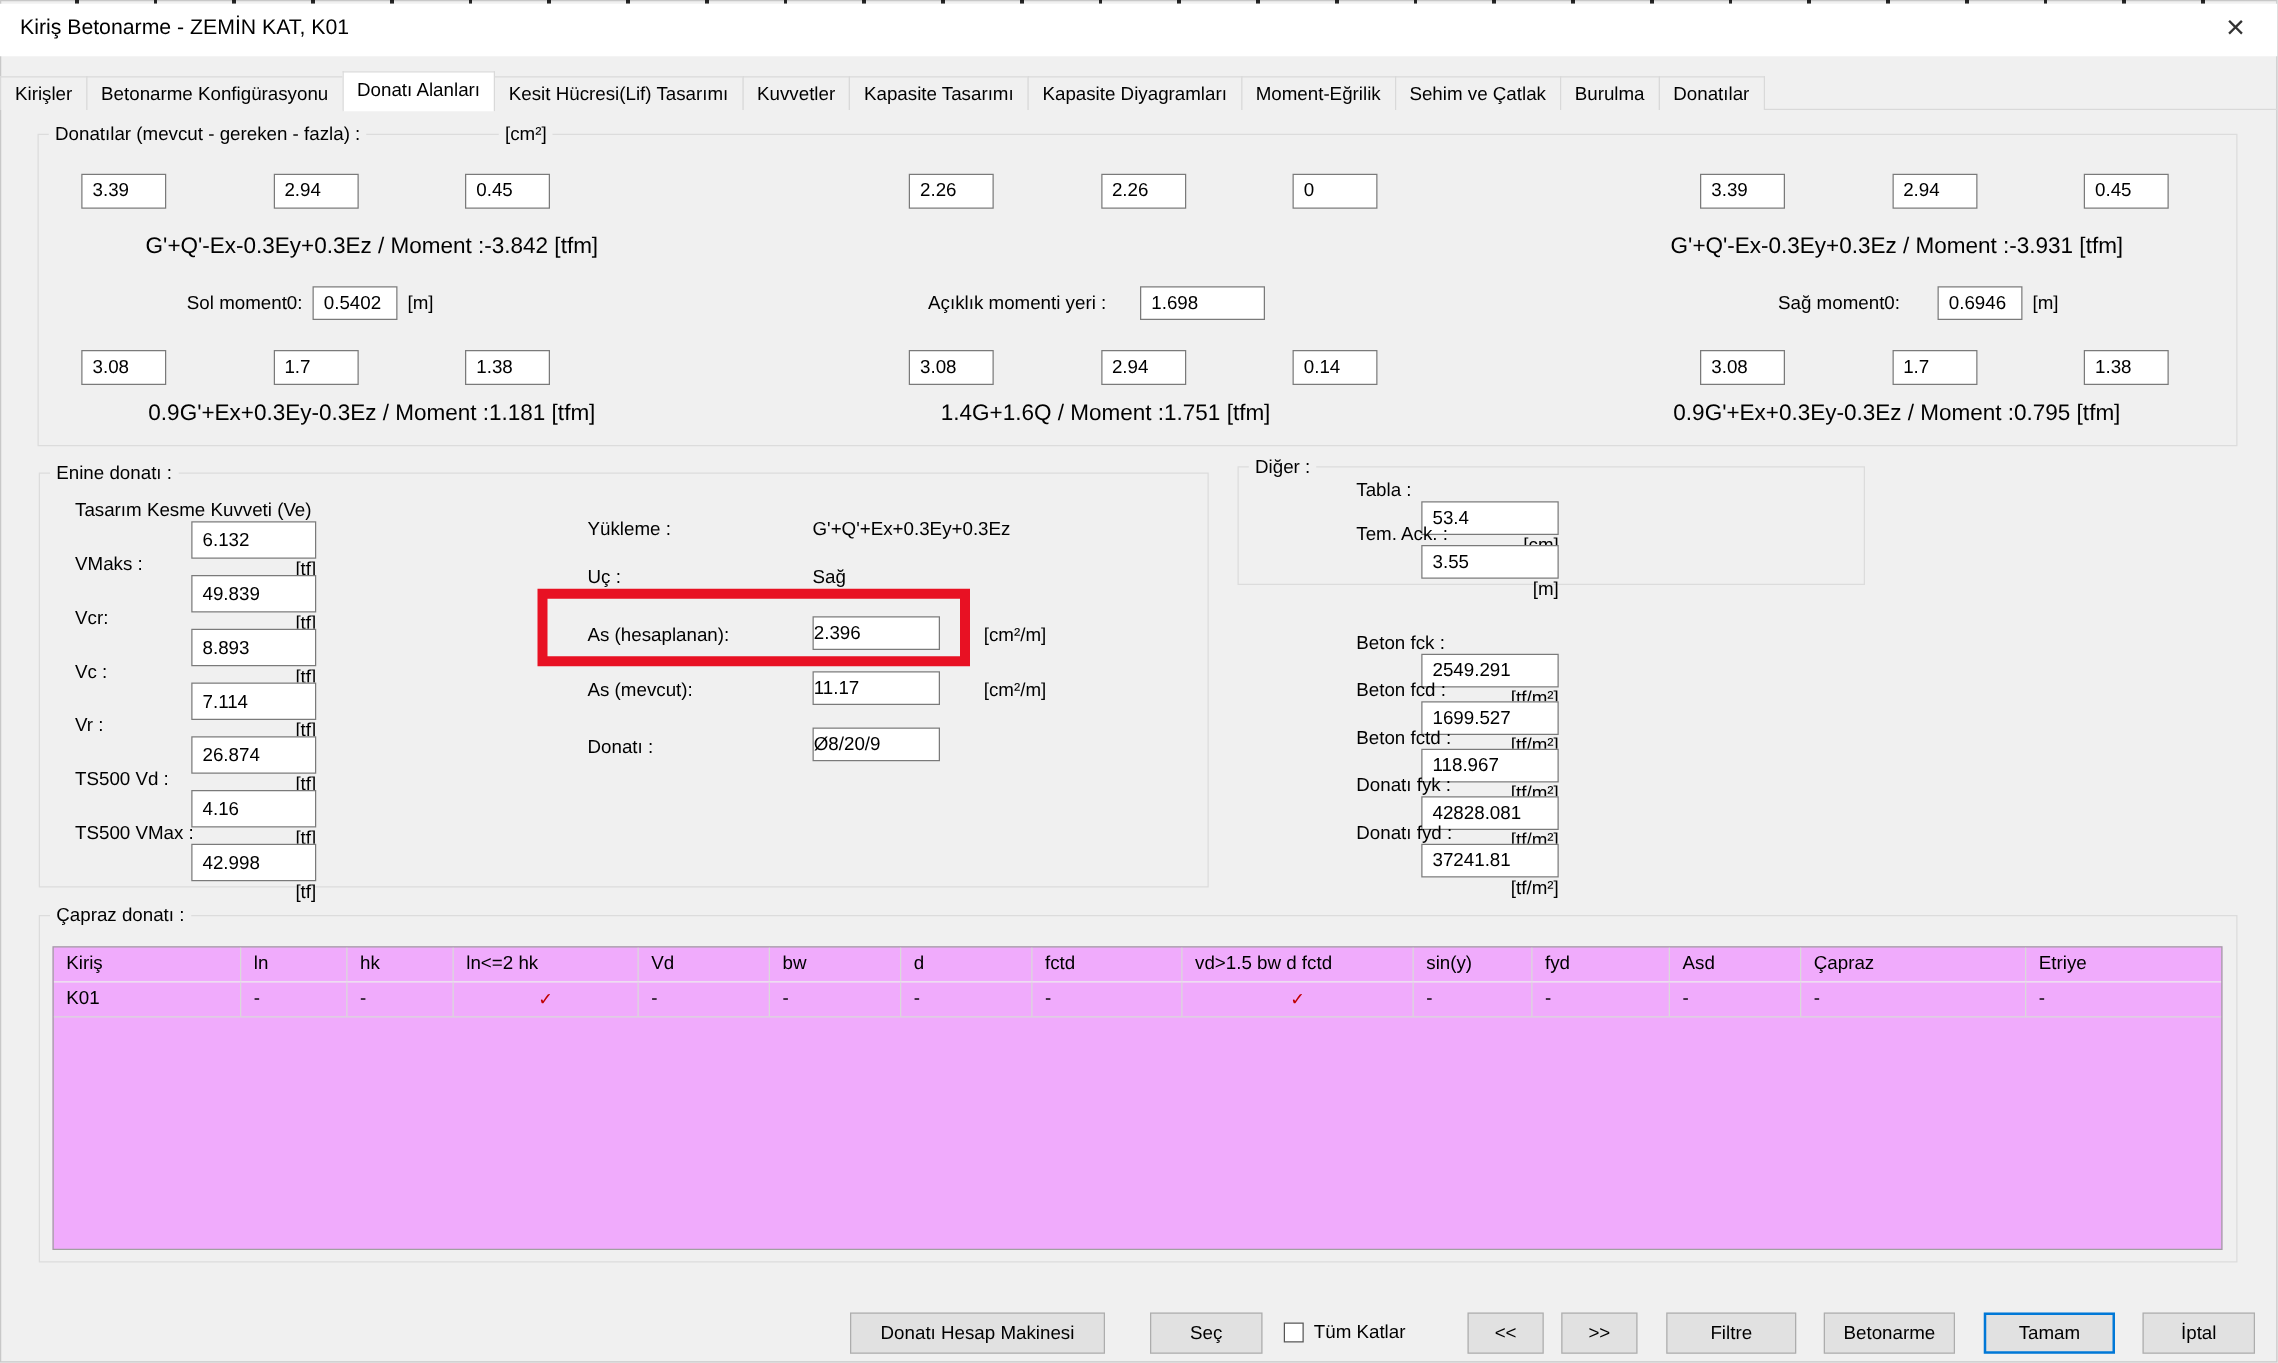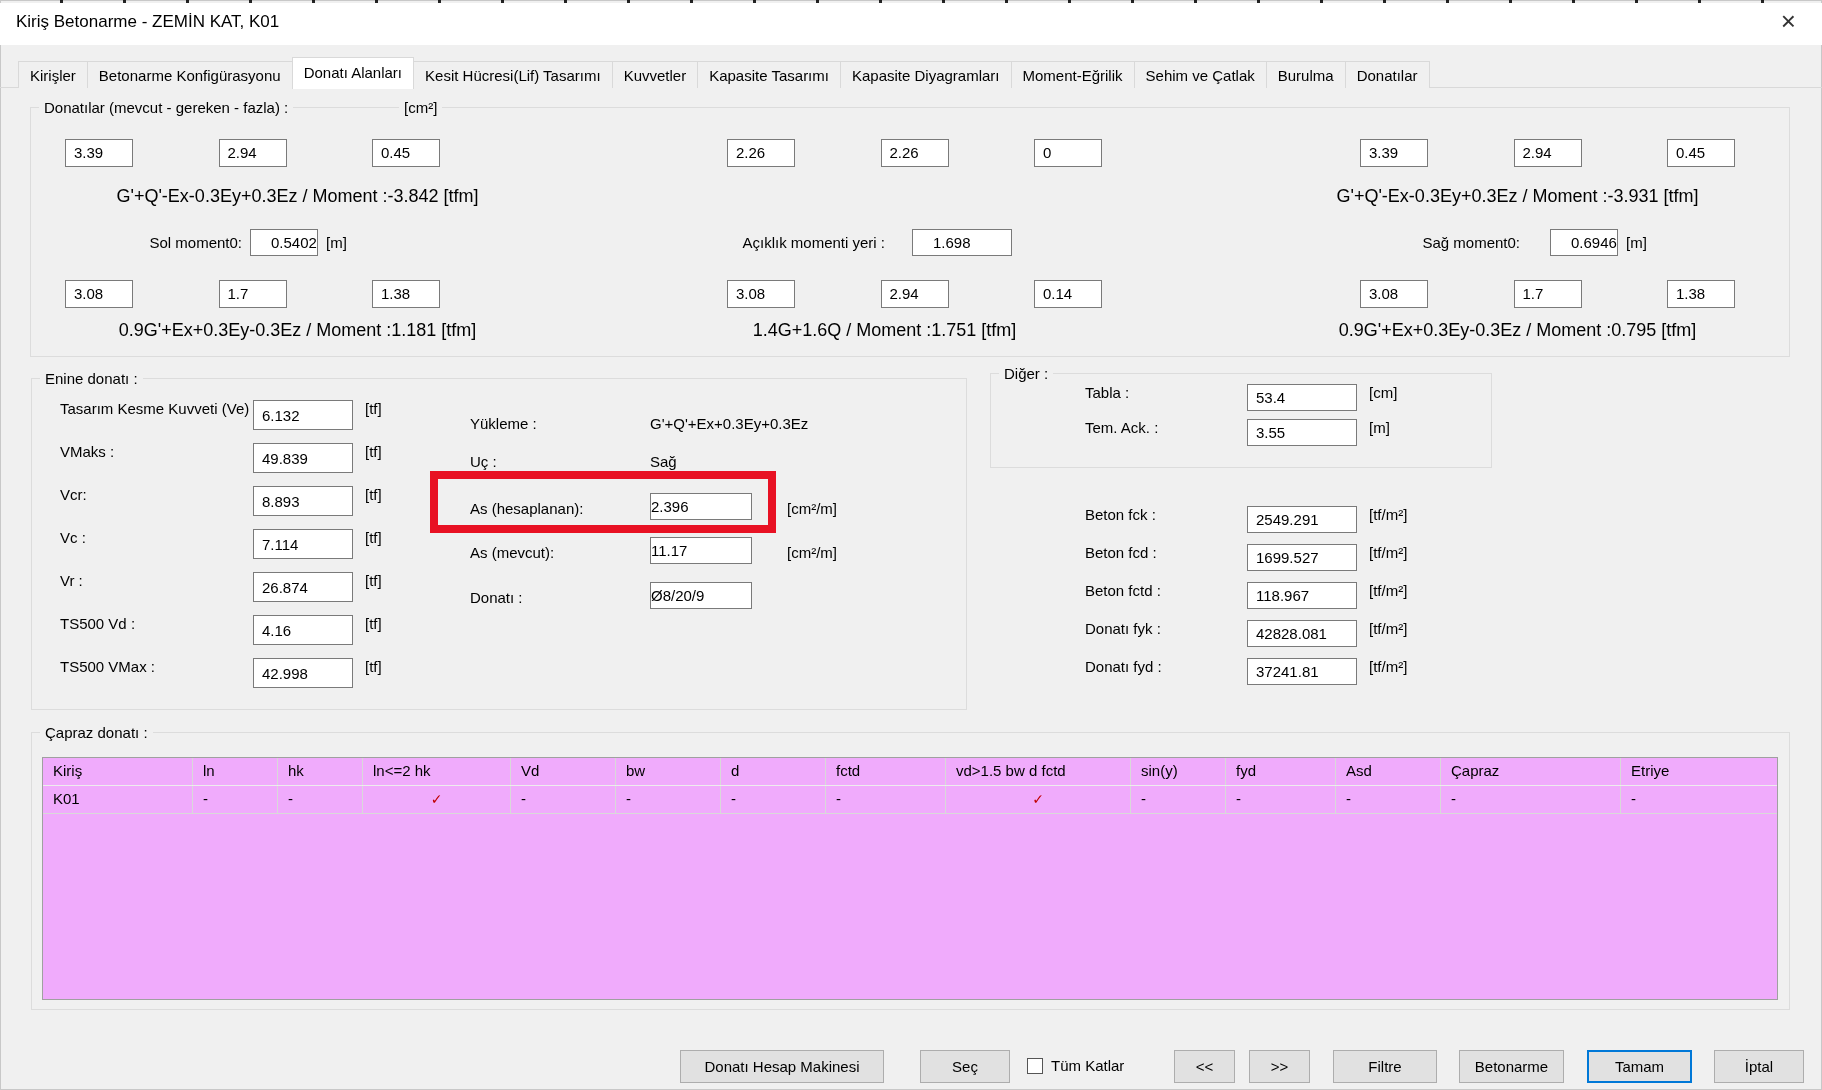--- a/index.html
+++ b/index.html
@@ -5,40 +5,40 @@
   html,body{margin:0;padding:0;background:#d8d8d8;}
   .screen{position:relative;width:1822px;height:1090px;background:#f0f0f0;overflow:hidden;
     font-family:"Liberation Sans","DejaVu Sans",sans-serif;color:#000;
     box-shadow:inset 0 0 0 1px #c8c8c8;}
   .ticks{position:absolute;top:0;left:0;width:100%;height:3px;
     background:repeating-linear-gradient(90deg,transparent 0 60px,#000 60px 63px);opacity:.85;}
   .titlebar{position:absolute;top:3px;left:0;width:100%;height:42px;background:#ffffff;}
   .title{position:absolute;left:16px;top:9px;font-size:17px;}
   .close{position:absolute;right:26px;top:2px;font-size:26px;font-weight:300;color:#333;cursor:default;line-height:32px;}
   .tabline{position:absolute;top:87px;left:0;width:100%;border-top:1px solid #d9d9d9;}
-  .tabstrip{position:absolute;left:18px;top:56px;height:32px;display:flex;align-items:flex-end;z-index:2;}
+  .tabstrip{position:absolute;left:0;top:56px;height:32px;display:flex;align-items:flex-end;z-index:2;}
   .tab{border:1px solid #d9d9d9;border-bottom:none;background:#f0f0f0;padding:0 11px;height:27px;line-height:27px;
     font-size:15px;margin-right:-1px;box-sizing:border-box;white-space:nowrap;}
   .tab.active{background:#fff;height:32px;line-height:30px;margin-bottom:-1px;position:relative;z-index:3;}
   .group{position:absolute;border:1px solid #dcdcdc;box-sizing:border-box;}
   .gtitle{position:absolute;top:-9px;left:8px;background:#f0f0f0;padding:0 5px;font-size:15px;white-space:nowrap;}
   .gunit{left:368px;}
   .vrow{position:absolute;width:375px;display:flex;justify-content:space-between;gap:13px;}
   .vbox,.mbox,.fieldbox,.fbox{border:1px solid #7a7a7a;background:#fff;box-sizing:border-box;font-size:15px;}
   .vbox{width:68px;height:28px;padding:4px 0 0 8px;}
   .cap{position:absolute;width:375px;text-align:center;font-size:18px;white-space:nowrap;}
   .mrow{position:absolute;display:flex;align-items:center;height:27px;font-size:15px;}
   .mlabel{text-align:right;white-space:nowrap;}
-  .mbox{height:27px;display:flex;align-items:center;padding-left:20px;}
+  .mbox{height:27px;display:flex;align-items:center;padding-left:8px;}
   .munit{margin-left:8px;}
   .lbl{position:absolute;font-size:15px;white-space:nowrap;}
   .fieldbox{position:absolute;width:102px;height:27px;display:flex;align-items:center;}
   .redbox{position:absolute;left:430px;top:471px;width:346px;height:62px;border:8px solid var(--hl-red,#e81123);box-sizing:border-box;z-index:4;}
   .rows{position:absolute;}
-  .rows .frow{display:flex;align-items:flex-start;}
+  .rows .frow{display:flex;align-items:flex-end;flex-direction:column;}
   .flabel{font-size:15px;flex:none;white-space:nowrap;}
   .fbox{display:flex;align-items:center;padding-left:8px;flex:none;}
   .funit{margin-left:12px;font-size:15px;}
   .rows-enine{left:60px;top:400px;}
   .rows-enine .frow{height:43px;}
   .rows-enine .flabel{width:193px;}
   .rows-enine .fbox{width:100px;height:30px;}
   .rows-diger{left:1085px;top:384px;}
   .rows-diger .frow{height:35px;}
   .rows-malzeme{left:1085px;top:506px;}

